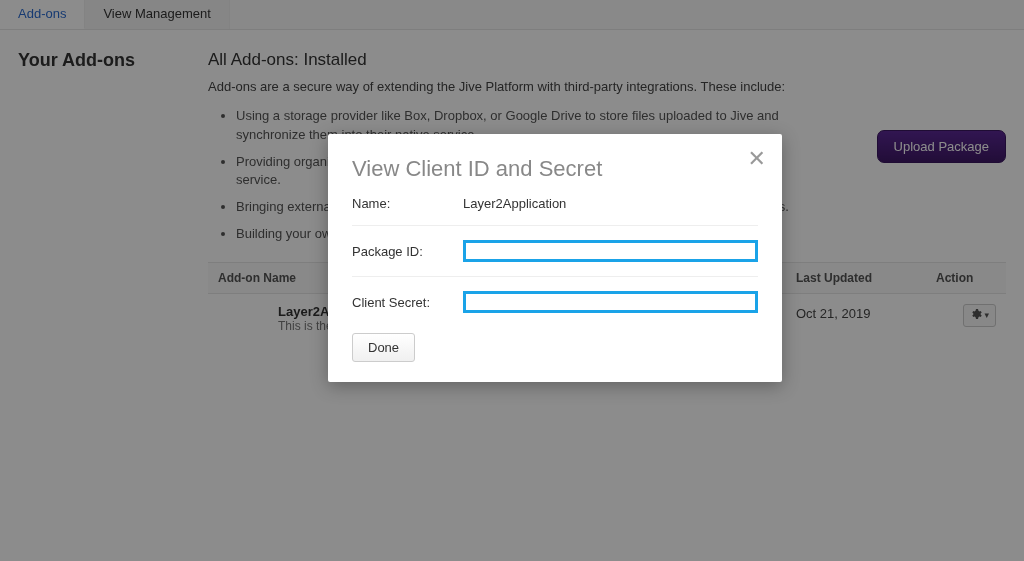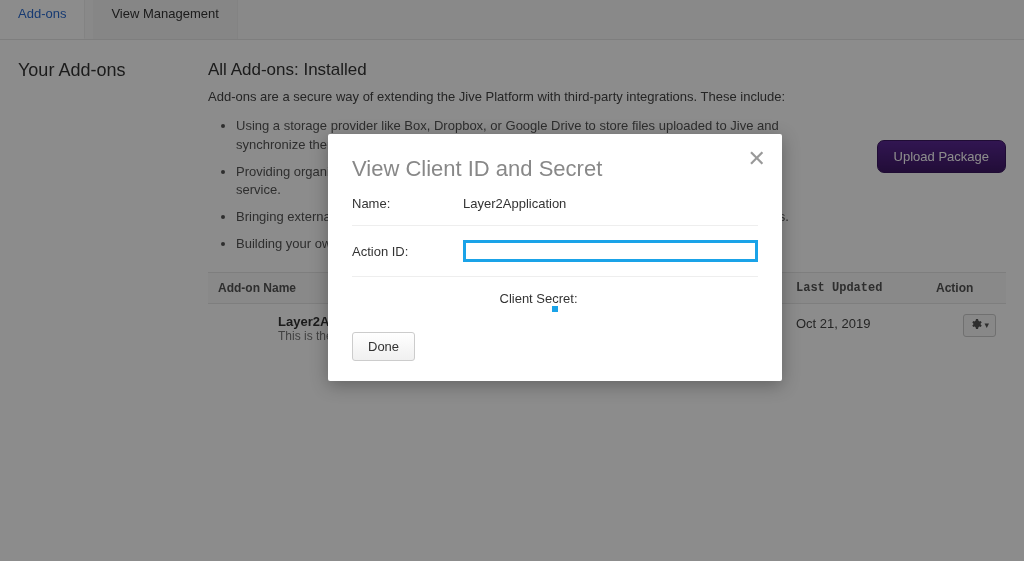--- a/index.html
+++ b/index.html
@@ -1,38 +1,38 @@
 <!DOCTYPE html>
 <html><head>
 <meta charset="utf-8">
 <style>
   * { box-sizing: border-box; margin: 0; padding: 0; }
   html, body { width: 1024px; height: 561px; font-family: Arial, Helvetica, sans-serif; background: #fff; overflow: hidden; font-size: 13px; color: #333; }
 
   
-  .tabs { display: flex; border-bottom: 1px solid #e5e5e5; height: 40px; background: #fafafa; gap: 8px; }
+  .tabs { display: flex; border-bottom: 1px solid #e5e5e5; height: 30px; background: #fafafa; }
   .tab { padding: 6px 18px; font-size: 13px; color: #333; cursor: pointer; border-right: 1px solid #eee; background: #f5f5f5; }
   .tab.active { color: #2a6bd0; background: #fff; border-bottom: 1px solid #fff; }
 
   .content { padding: 20px 18px; display: flex; align-items: flex-start; }
   .sidebar-col { width: 190px; }
-  .sidebar-title { font-size: 18px; font-weight: normal; color: #333; }
+  .sidebar-title { font-size: 18px; font-weight: bold; color: #333; }
 
   .main-col { flex: 1; position: relative; }
   .main-heading { font-size: 17px; font-weight: normal; color: #333; margin-bottom: 8px; }
   .intro { font-size: 13px; color: #444; max-width: 600px; line-height: 1.45; }
   ul.bullets { margin: 10px 0 18px 28px; color: #555; max-width: 560px; }
   ul.bullets li { margin-bottom: 8px; line-height: 1.45; }
 
   .upload-wrap { position: absolute; right: 0; top: 80px; }
   .upload-btn { background: #4a1e7a; background: linear-gradient(#5a2894,#3e1866); color: #fff; border: 1px solid #3a1660; border-radius: 7px; padding: 8px 16px; font-size: 13px; cursor: pointer; }
 
   .table-head { display: flex; border-top: 1px solid #e5e5e5; border-bottom: 1px solid #e5e5e5; background: #f9f9f9; padding: 8px 10px; font-size: 12px; color: #555; font-weight: bold; }
   .col-name { flex: 1; }
-  .col-updated { width: 140px; font-family: Liberation Mono, monospace; }
+  .col-updated { width: 140px; }
   .col-action { width: 60px; text-align: left; }
 
   .table-row { display: flex; padding: 10px 10px; font-size: 13px; align-items: flex-start; }
   .row-name { flex: 1; padding-left: 60px; }
   .row-name .title { font-weight: bold; color: #333; }
   .row-name .sub { color: #777; font-size: 12px; }
   .row-updated { width: 140px; color: #444; padding-top: 2px; }
   .row-action { width: 60px; text-align: right; }
   .gear-btn { border: 1px solid #ccc; border-radius: 3px; background: #f8f8f8; padding: 3px 6px; font-size: 12px; cursor: pointer; display: inline-flex; align-items: center; gap: 2px; }
 
@@ -109,23 +109,23 @@
 <div class="modal">
   <div class="modal-title">View Client ID and Secret</div>
   <div class="modal-close">✕</div>
 
   <div class="field-row">
     <div class="field-label">Name:</div>
     <div class="field-value">Layer2Application</div>
   </div>
 
   <div class="field-row">
-    <div class="field-label">Action ID:</div>
+    <div class="field-label">Package ID:</div>
     <div class="field-box"></div>
   </div>
 
-  <div class="field-row" style="border-bottom:none;flex-direction:column;">
+  <div class="field-row" style="border-bottom:none;">
     <div class="field-label">Client Secret:</div>
     <div class="field-box"></div>
   </div>
 
   <button class="done-btn">Done</button>
 </div>
 
 </body></html>

